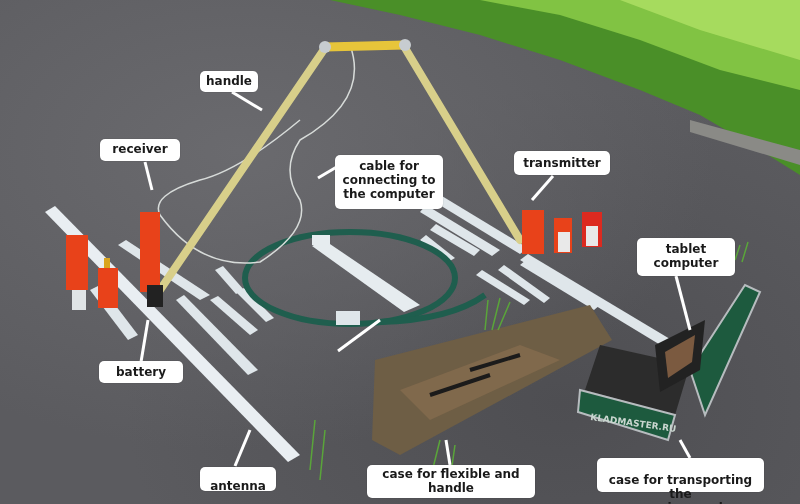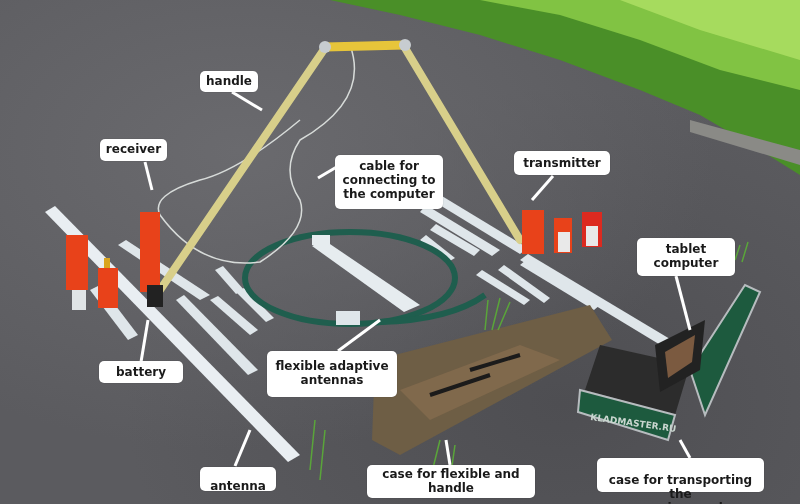--- a/index.html
+++ b/index.html
@@ -106,28 +106,26 @@
       <path d="M676,276 L690,330"></path>
       <path d="M141,362 L148,320"></path>
       <path d="M338,351 L380,320"></path>
       <path d="M235,466 L250,430"></path>
       <path d="M450,465 L446,440"></path>
       <path d="M690,458 L680,440"></path>
     </g>
   </svg>
 
   <div class="callout" style="left:200px; top:71px; width:58px; height:21px; padding:3px 4px;">handle</div>
-  <div class="callout" style="left:100px; top:139px; width:67px; height:22px; padding:3px 4px;">receiver</div>
+  <div class="callout" style="left:100px; top:139px; width:80px; height:22px; padding:3px 4px;">receiver</div>
   <div class="callout" style="left:335px; top:135px; width:108px; height:54px;margin-top:20px;">cable for
 connecting to
 the computer</div>
   <div class="callout" style="left:514px; top:151px; width:96px; height:24px; padding:5px 4px;">transmitter</div>
   <div class="callout" style="left:629px; top:238px; width:98px; height:38px;margin-left:8px;">tablet
 computer</div>
   <div class="callout" style="left:99px; top:361px; width:84px; height:22px; padding:4px 4px;">battery</div>
-  <div class="callout" style="left:267px; top:351px; width:130px; height:46px; padding:8px 6px;">flexible adaptive
-antennas</div>
   <div class="callout" style="left:200px; top:467px; width:76px; height:22px; padding:12px 4px;">antenna</div>
   <div class="callout" style="left:367px; top:465px; width:168px; height:33px; padding:2px 4px;">case for flexible and
 handle</div>
   <div class="callout" style="left:597px; top:458px; width:167px; height:34px; padding:15px 4px;">case for transporting the
 receiver and transmitter</div>
 </div>
 
 </body></html>

